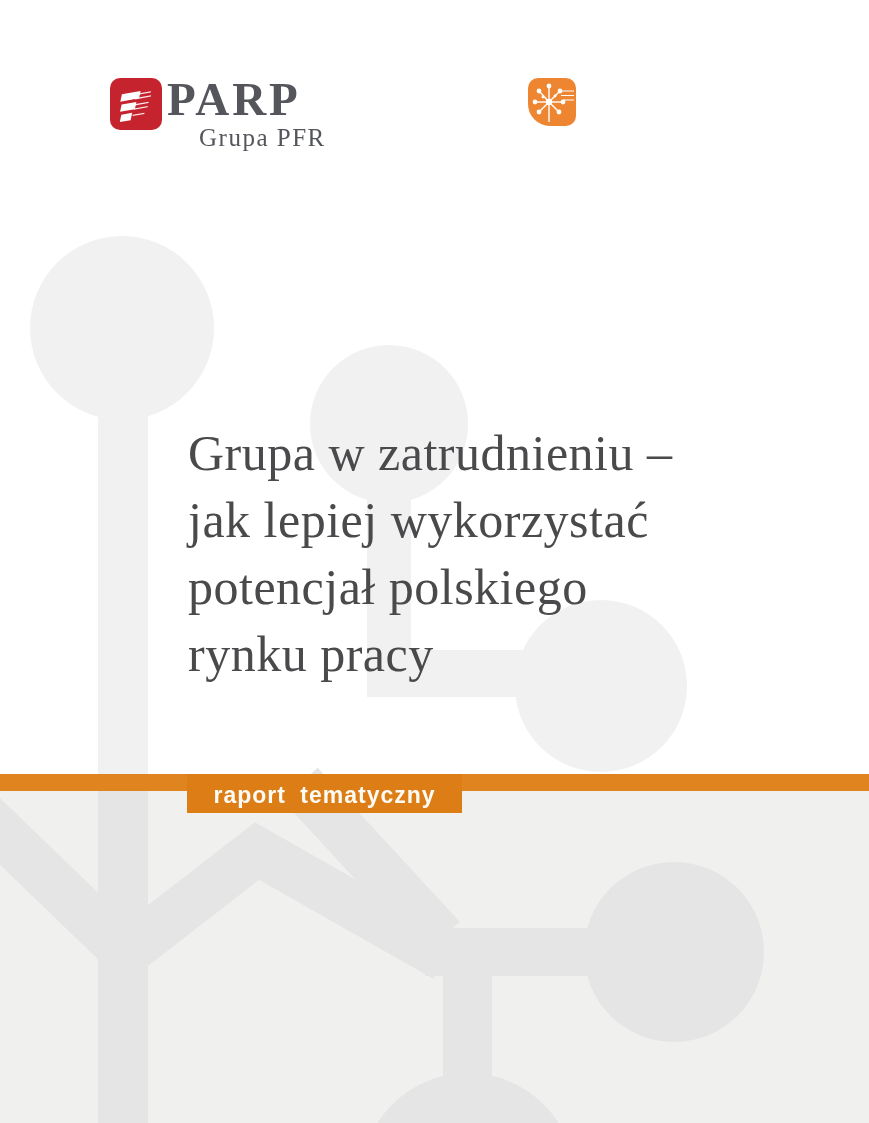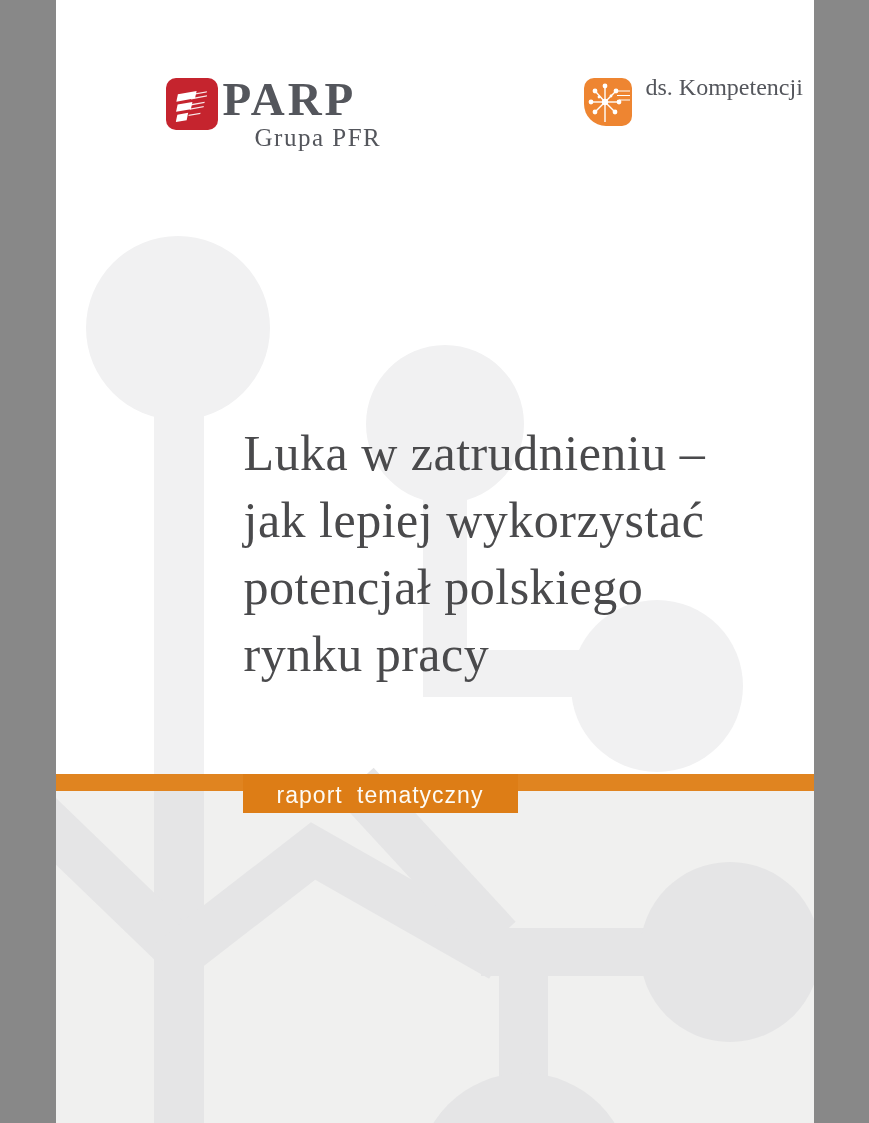--- a/index.html
+++ b/index.html
@@ -1,18 +1,18 @@
 <!DOCTYPE html>
 <html style="--accent_orange: #e08420; --badge_orange: #dd7d16; --parp_red: #c5242e; --src_orange: #ee8531; --title_gray: #4a4a4c; --logo_text_gray: #54565c; --decor_light: #f1f1f2; --decor_dark: #e5e5e6; --band_bg: #f0f0ef;"><head>
 <meta charset="utf-8">
 <style>
   html,body{margin:0;padding:0;background:#888;}
   .page{
     position:relative;
-    width:758px;height:1123px;
+    width:869px;height:1123px;
     margin:0 auto;
     background:#ffffff;
     overflow:hidden;
     font-family:"Liberation Serif", serif;
   }
   
   .bg-svg{position:absolute;inset:0;z-index:0;}
   .band-bg{fill:var(--band_bg,#f0f0ef);}
   .decor-light{fill:var(--decor_light,#f1f1f2);}
   .decor-dark{fill:var(--decor_dark,#e5e5e6);}
@@ -55,21 +55,21 @@
   .accent-bar{
     position:absolute;left:0;top:774px;width:869px;height:17px;
     background:var(--accent_orange,#e08420);z-index:2;
   }
   .report-badge{
     position:absolute;left:187px;top:774px;width:275px;height:39px;
     background:var(--badge_orange,#dd7d16);z-index:3;
     display:flex;align-items:center;justify-content:center;
     padding-top:4px;box-sizing:border-box;
     font-family:"Liberation Sans", sans-serif;
-    font-size:23px;font-weight:normal;color:#fdfbf5;
+    font-size:23px;font-weight:bold;color:#fdfbf5;
     letter-spacing:1px;word-spacing:7px;
   }
 </style>
 </head>
 <body>
 
 <div class="page">
 
   <svg class="bg-svg" width="869" height="1123" viewBox="0 0 869 1123" aria-hidden="true">
 
@@ -130,24 +130,23 @@
         <circle cx="31" cy="34" r="2.4" stroke="none"></circle>
         <circle cx="11" cy="34" r="2.4" stroke="none"></circle>
         <circle cx="7" cy="24" r="2.4" stroke="none"></circle>
         <circle cx="11" cy="13" r="2.4" stroke="none"></circle>
         <circle cx="27" cy="18" r="1.4" stroke="none"></circle>
         <circle cx="15" cy="19" r="1.4" stroke="none"></circle>
       </g>
     </svg>
   </div>
   <div class="src-text">
-    <div>ds. Kompetencji</div>
   </div>
 
-  <h1 class="cover-title">Luka w zatrudnieniu –
+  <h1 class="cover-title">Grupa w zatrudnieniu –
 jak lepiej wykorzystać
 potencjał polskiego
 rynku pracy</h1>
 
   <div class="accent-bar"></div>
   <div class="report-badge">raport tematyczny</div>
 
 </div>
 
 </body></html>

